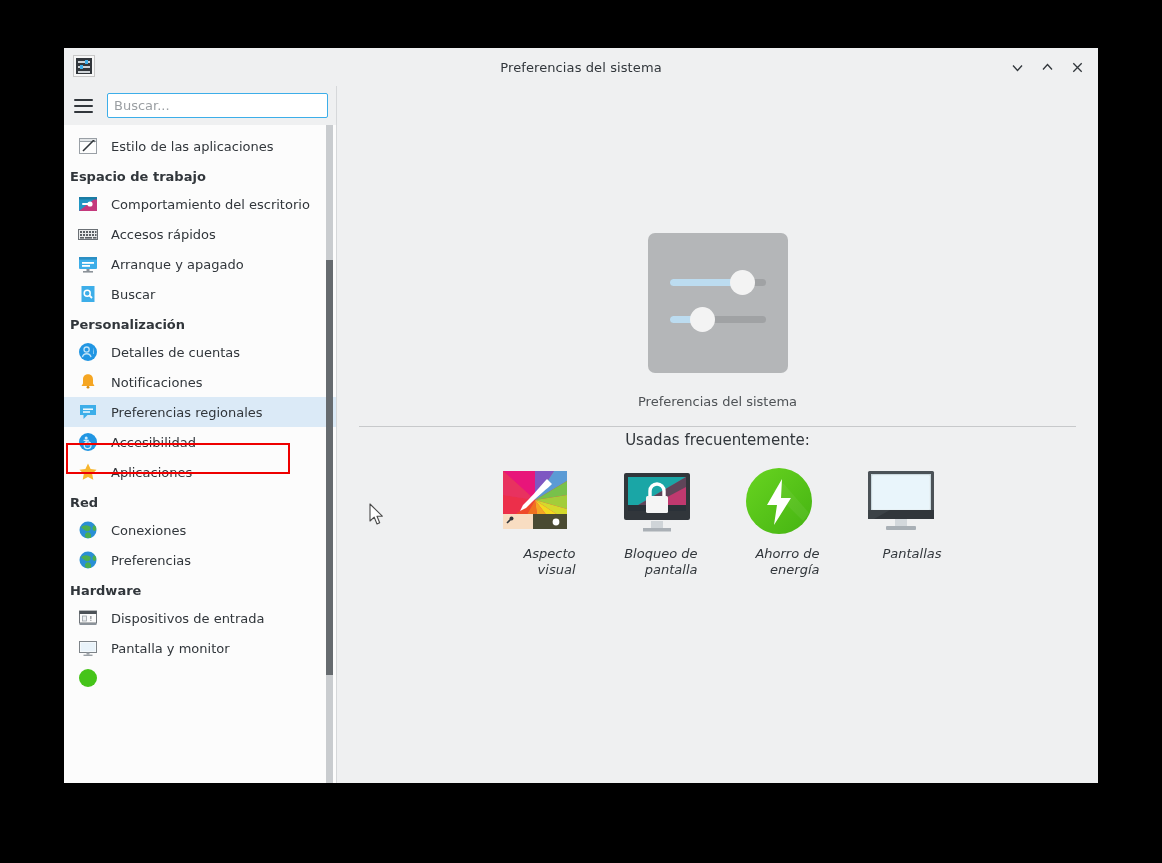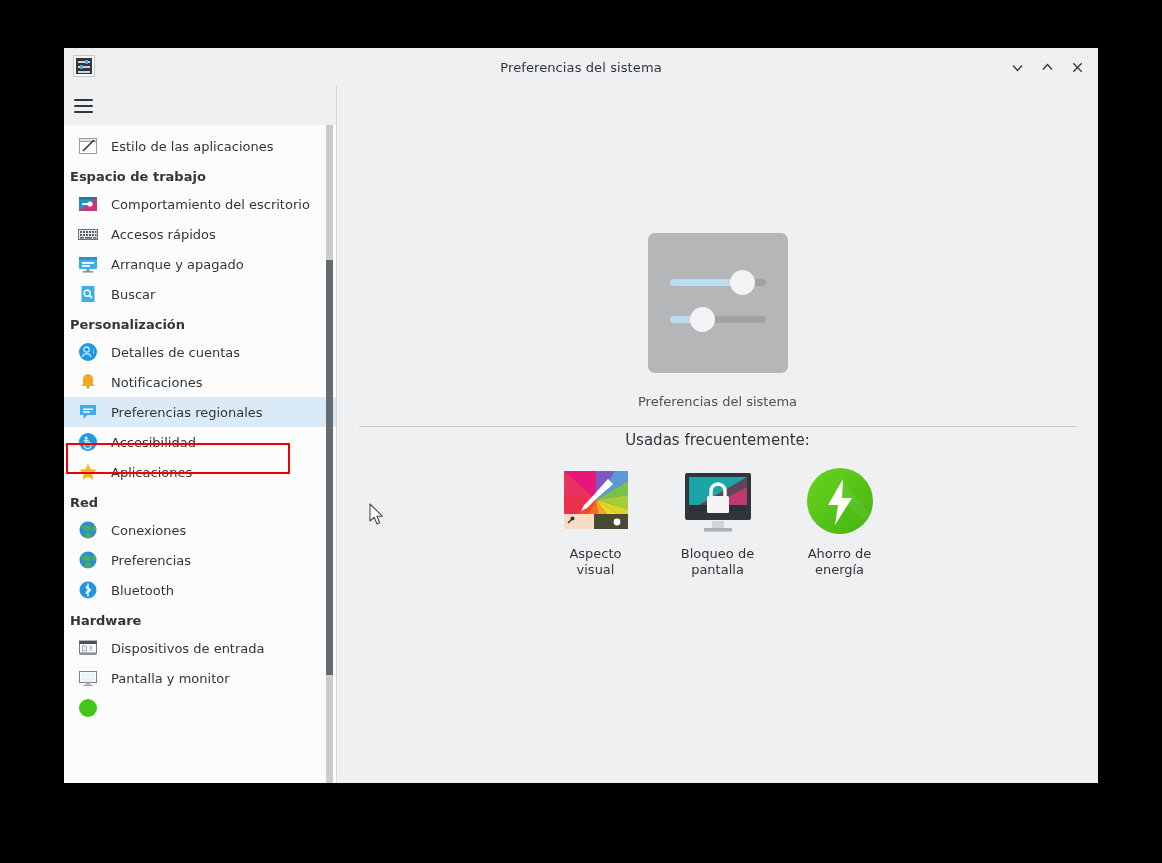--- a/index.html
+++ b/index.html
@@ -269,23 +269,24 @@
     user-select: none;
   }
   #freq-grid {
     display: flex;
     justify-content: center;
     gap: 40px;
     margin-top: 16px;
   }
   .freq-item {
     width: 82px;
-    text-align: center;
+    text-align: right;
     cursor: default;
     user-select: none;
+    font-style: italic;
   }
   .freq-icon {
     width: 72px;
     height: 72px;
     margin: 0 auto 9px auto;
     position: relative;
   }
   .freq-icon svg { display: block; }
   .freq-label {
     font-size: 13px;
@@ -342,20 +343,21 @@
   <div id="body-row">
 
     <div id="sidebar">
 
       <div id="search-row">
         <div id="hamburger">
           <span></span>
             <span></span>
             <span></span>
         </div>
+        <input id="search-input" type="text" value="" placeholder="Buscar..." style="">
       </div>
 
       <div id="list-viewport">
         <div id="list-inner">
 
           <div>
             <div class="nav-item">
               <span class="ico">
                 <svg viewBox="0 0 22 22">
                     <circle cx="11" cy="11" r="9" fill="#31363b"></circle>
@@ -510,30 +512,20 @@
             <div class="nav-item">
               <span class="ico">
                 <svg viewBox="0 0 22 22">
                   <circle cx="11" cy="11" r="8.5" fill="#2a8fd4"></circle>
                   <path d="M4 8 q4 -3 8 -1 q3 1.6 1 4 q-2 2 -4 1 q-3 -1.5 -5 -4 z" fill="#4caf50"></path>
                   <path d="M9 19 q-2 -3 0 -5 q2 -1.6 4 0 q2 2 1 5 z" fill="#4caf50"></path>
                   <path d="M17 6 q3 2 2 5 q-1.5 2 -3 0 q-1.5 -2 1 -5 z" fill="#4caf50"></path>
                 </svg>
               </span>
               <span class="label">Preferencias</span>
-            </div>
-            <div class="nav-item">
-              <span class="ico">
-                <svg viewBox="0 0 22 22">
-                  <circle cx="11" cy="11" r="8.5" fill="#2196e3"></circle>
-                  <path d="M9 7.2 L13.4 11 L9 14.8 M11 4.6 v12.8" fill="none" stroke="#ffffff" stroke-width="1.4"></path>
-                  <path d="M9 8.6 L13.4 11 M9 13.4 L13.4 11" fill="none" stroke="#ffffff" stroke-width="1.4"></path>
-                </svg>
-              </span>
-              <span class="label">Bluetooth</span>
             </div>
           </div>
 
           <div>
             <div class="cat-header">Hardware</div>
             <div class="nav-item">
               <span class="ico">
                 <svg viewBox="0 0 22 22">
                   <rect x="2.5" y="4" width="17" height="12" fill="#fbfbfb" stroke="#6f7479" stroke-width="1"></rect>
                   <rect x="2.5" y="4" width="17" height="3" fill="#4c5257"></rect>
@@ -657,20 +649,35 @@
                 </linearGradient>
               </defs>
               <circle cx="36" cy="36" r="33" fill="url(#gradPower)"></circle>
               <path d="M40 18 L66 48 L60 56 L30 26 Z" fill="#ffffff" opacity="0.06"></path>
               <path d="M39 14 L24 40 h10 l-3 20 17 -27 h-10 z" fill="#ffffff"></path>
             </svg>
           </div>
           <div class="freq-label">Ahorro de energía</div>
         </div>
 
+        <div class="freq-item">
+          <div class="freq-icon">
+            <svg width="72" height="72" viewBox="0 0 72 72">
+              <rect x="3" y="6" width="66" height="48" rx="1.5" fill="#4b5257"></rect>
+              <rect x="6" y="9" width="60" height="37" fill="#c9d8de"></rect>
+              <rect x="7.5" y="10.5" width="57" height="34" fill="#ffffff"></rect>
+              <rect x="7.5" y="10.5" width="57" height="34" fill="#e9f5fb"></rect>
+              <rect x="3" y="45" width="66" height="9" fill="#31363b"></rect>
+              <path d="M3 45 h22 L9 54 H3 Z" fill="#3c4247"></path>
+              <rect x="30" y="54" width="12" height="8" fill="#d3d8dc"></rect>
+              <rect x="21" y="61" width="30" height="4" rx="1" fill="#a9b0b6"></rect>
+            </svg>
+          </div>
+          <div class="freq-label">Pantallas</div>
+        </div>
 
       </div>
     </div>
   </div>
 
   <div id="cursor">
     <svg width="16" height="24" viewBox="0 0 16 24">
       <path d="M1 1 L1 18 L5.2 14.1 L8 21 L10.7 19.8 L8 13.2 L13.3 13.2 Z" fill="#ffffff" stroke="#4a4a4a" stroke-width="1.1" stroke-linejoin="round"></path>
     </svg>
   </div>

